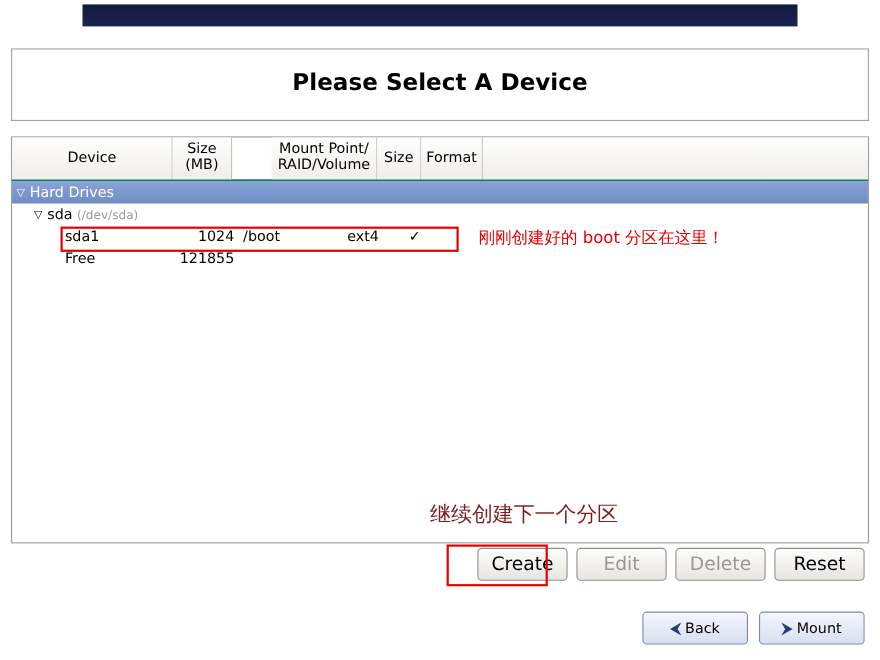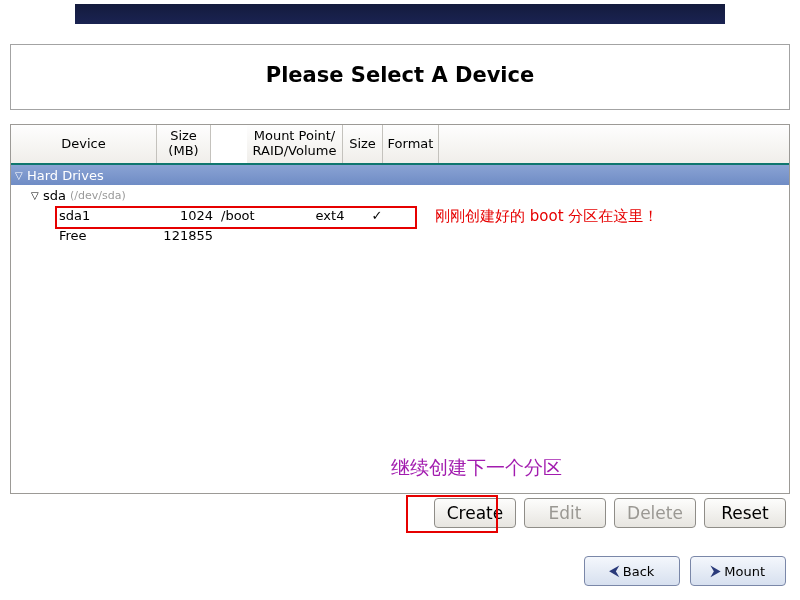--- a/index.html
+++ b/index.html
@@ -106,21 +106,21 @@
   .annot1 {
     position: absolute;
     left: 424px; top: 42px;
     color: #e60000;
     font-size: 15px;
   }
   .annot2 {
     position: absolute;
     left: 380px;
     bottom: 12px;
-    color: #a21caf;
+    color: #7f1d1d;
     font-size: 19px;
   }
   .btnrow {
     position: absolute;
     left: 10px; right: 10px; top: 498px;
     height: 34px;
     display: flex;
     justify-content: flex-end;
     gap: 8px;
     padding-right: 4px;

